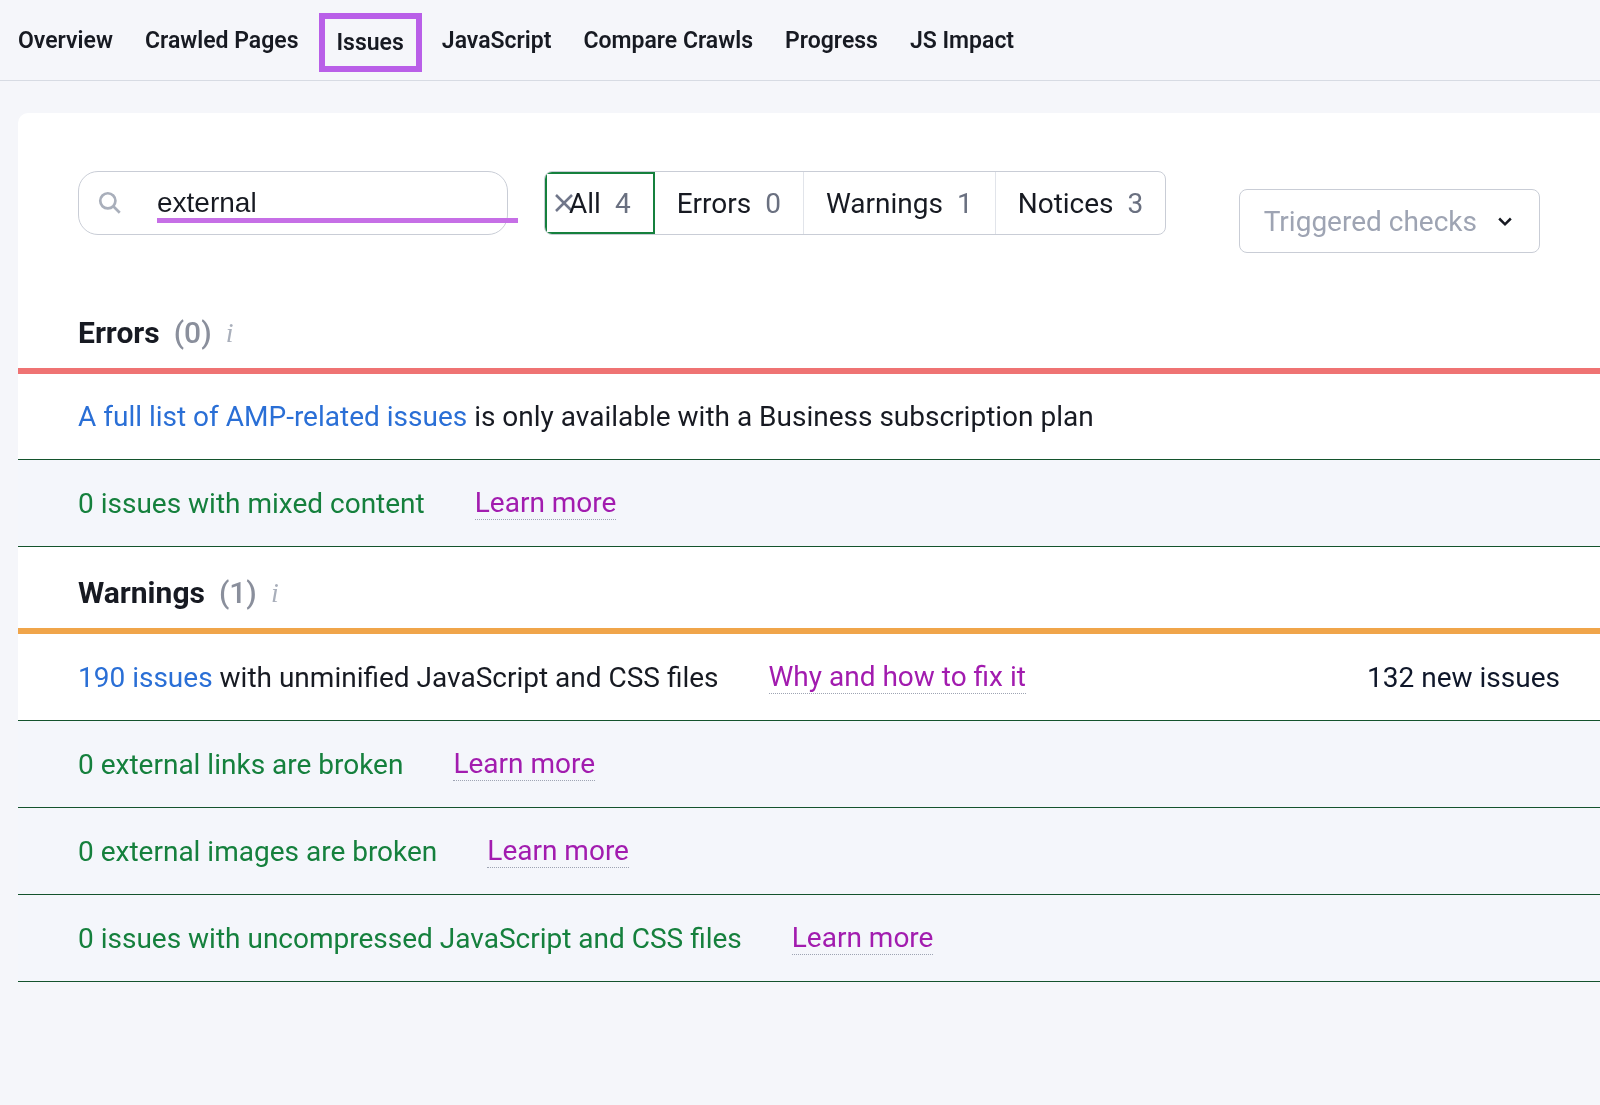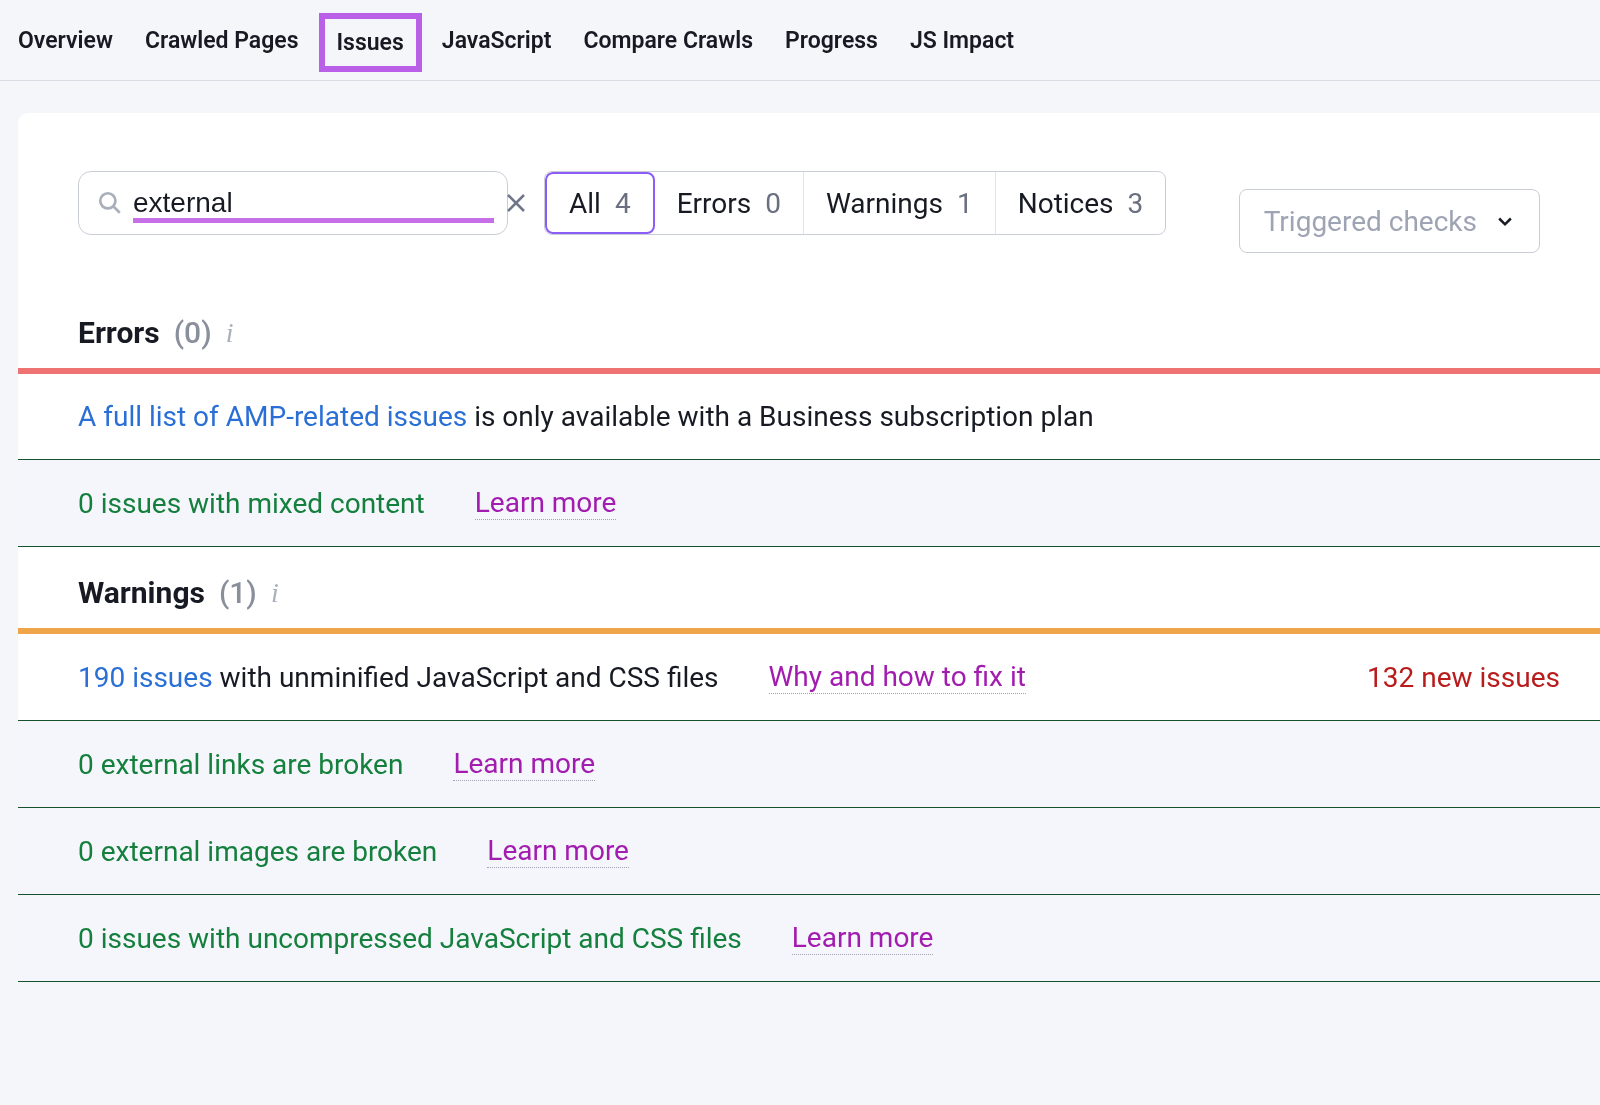--- a/index.html
+++ b/index.html
@@ -47,22 +47,23 @@
   align-items: center;
   gap: 36px;
   padding: 0 60px 34px 60px;
 }
 .search-wrap {
   display: flex;
   align-items: center;
   width: 430px;
   height: 64px;
   border: 1px solid #c9cdd6;
-  border-radius: 13px;
+  border-radius: 20px;
   padding: 0 18px;
+  gap: 24px;
 }
 .search-icon { color: #a9afbb; margin-right: 10px; }
 .search-input {
   border: none;
   outline: none;
   font-size: 28px;
   flex: 1;
   color: #171a22;
   background: transparent;
 }
@@ -92,22 +93,22 @@
   align-items: center;
   gap: 14px;
   padding: 0 22px;
   font-size: 28px;
   color: #171a22;
   border-right: 1px solid #e1e4ea;
   cursor: pointer;
 }
 .filter-pill:last-child { border-right: none; }
 .filter-pill.active {
-  border: 2px solid #8b5cf6;
-  border-radius: 8px;
+  border: 2px solid #15803d;
+  border-radius: 0;
 }
 .filter-count { color: #6a7080; }
 
 .trig-btn {
   margin-left: auto;
   display: flex;
   align-items: center;
   gap: 18px;
   height: 64px;
   padding: 0 24px;
@@ -149,21 +150,21 @@
   font-size: 28px;
   border-bottom: 1px solid #14532d;
   gap: 50px;
 }
 .issue-row.dim { background: #f4f6fb; }
 .issue-text { color: #171a22; }
 .link-blue { color: #2a6fd6; }
 .link-green { color: #15803d; }
 .learn-link { color: #a21caf; border-bottom: 1px dotted #9ea4b3; cursor: pointer; }
 .spacer { flex: 1; }
-.new-issues { color: #b91c1c; white-space: nowrap; }
+.new-issues { color: #0f172a; white-space: nowrap; }
 
 svg { display: block; }
 </style>
 </head>
 <body>
 
 <div class="tabs">
   <div class="tab">Overview</div>
   <div class="tab">Crawled Pages</div>
   <div class="tab active">Issues</div>

